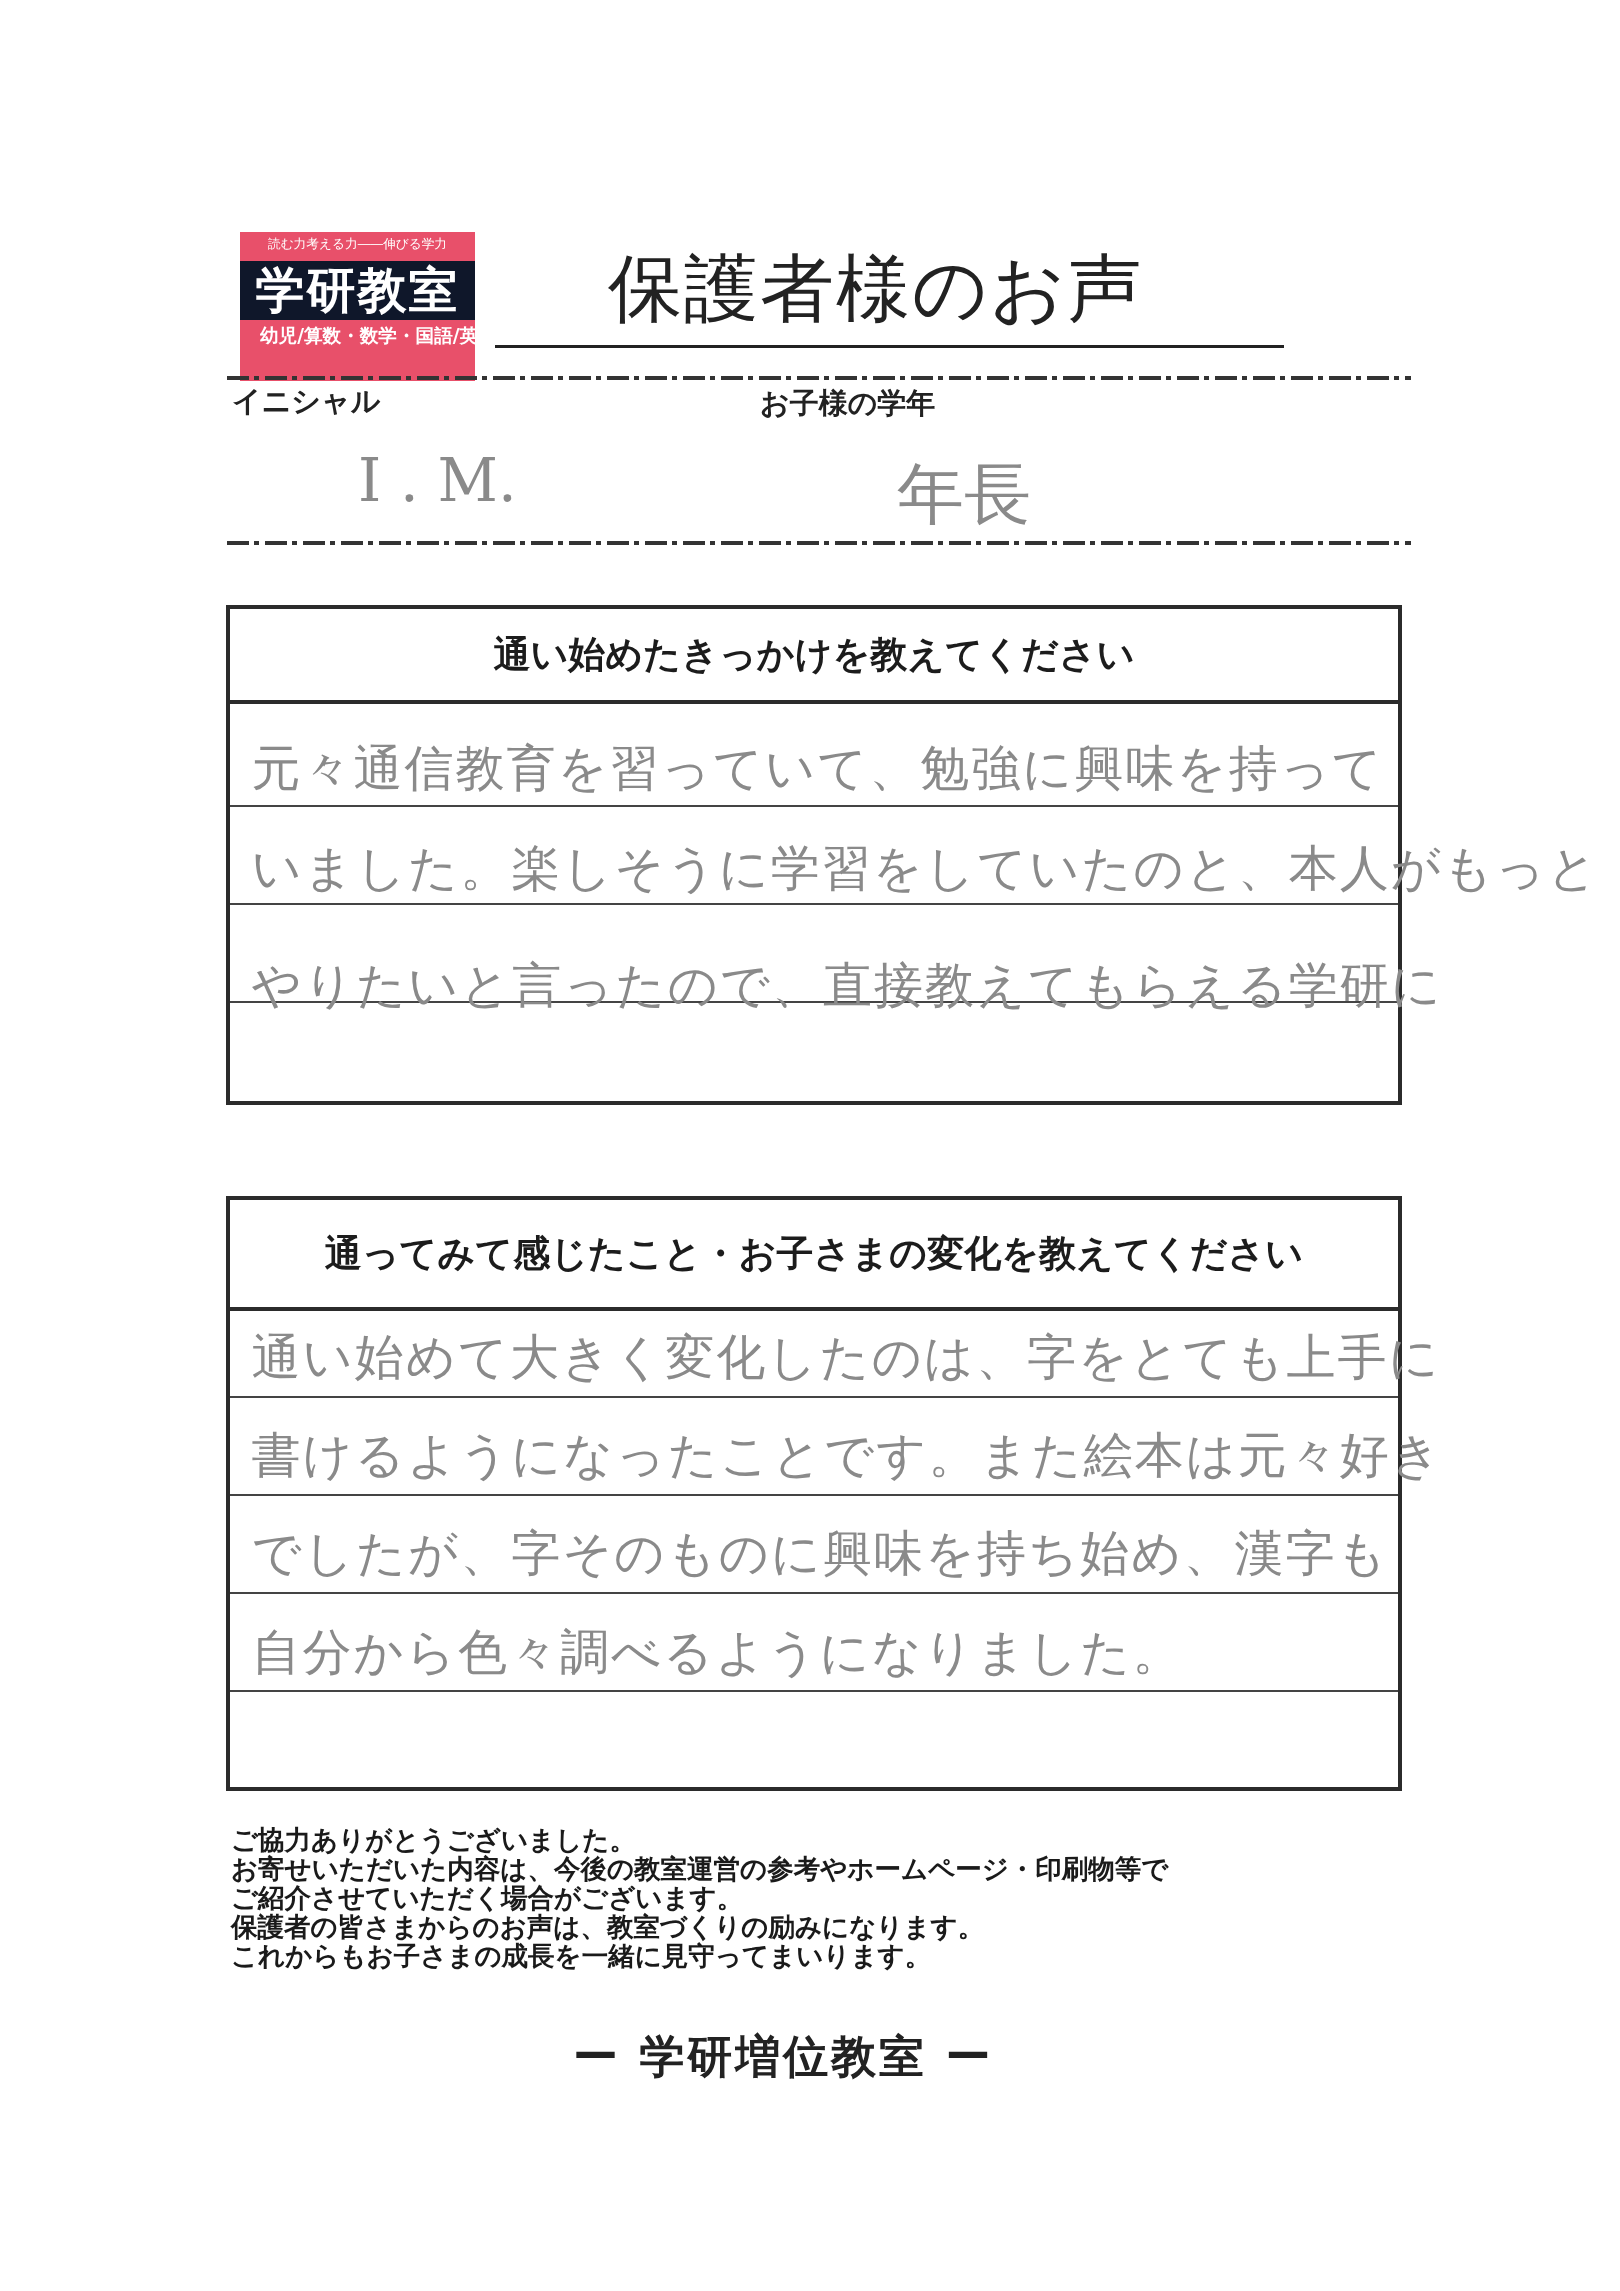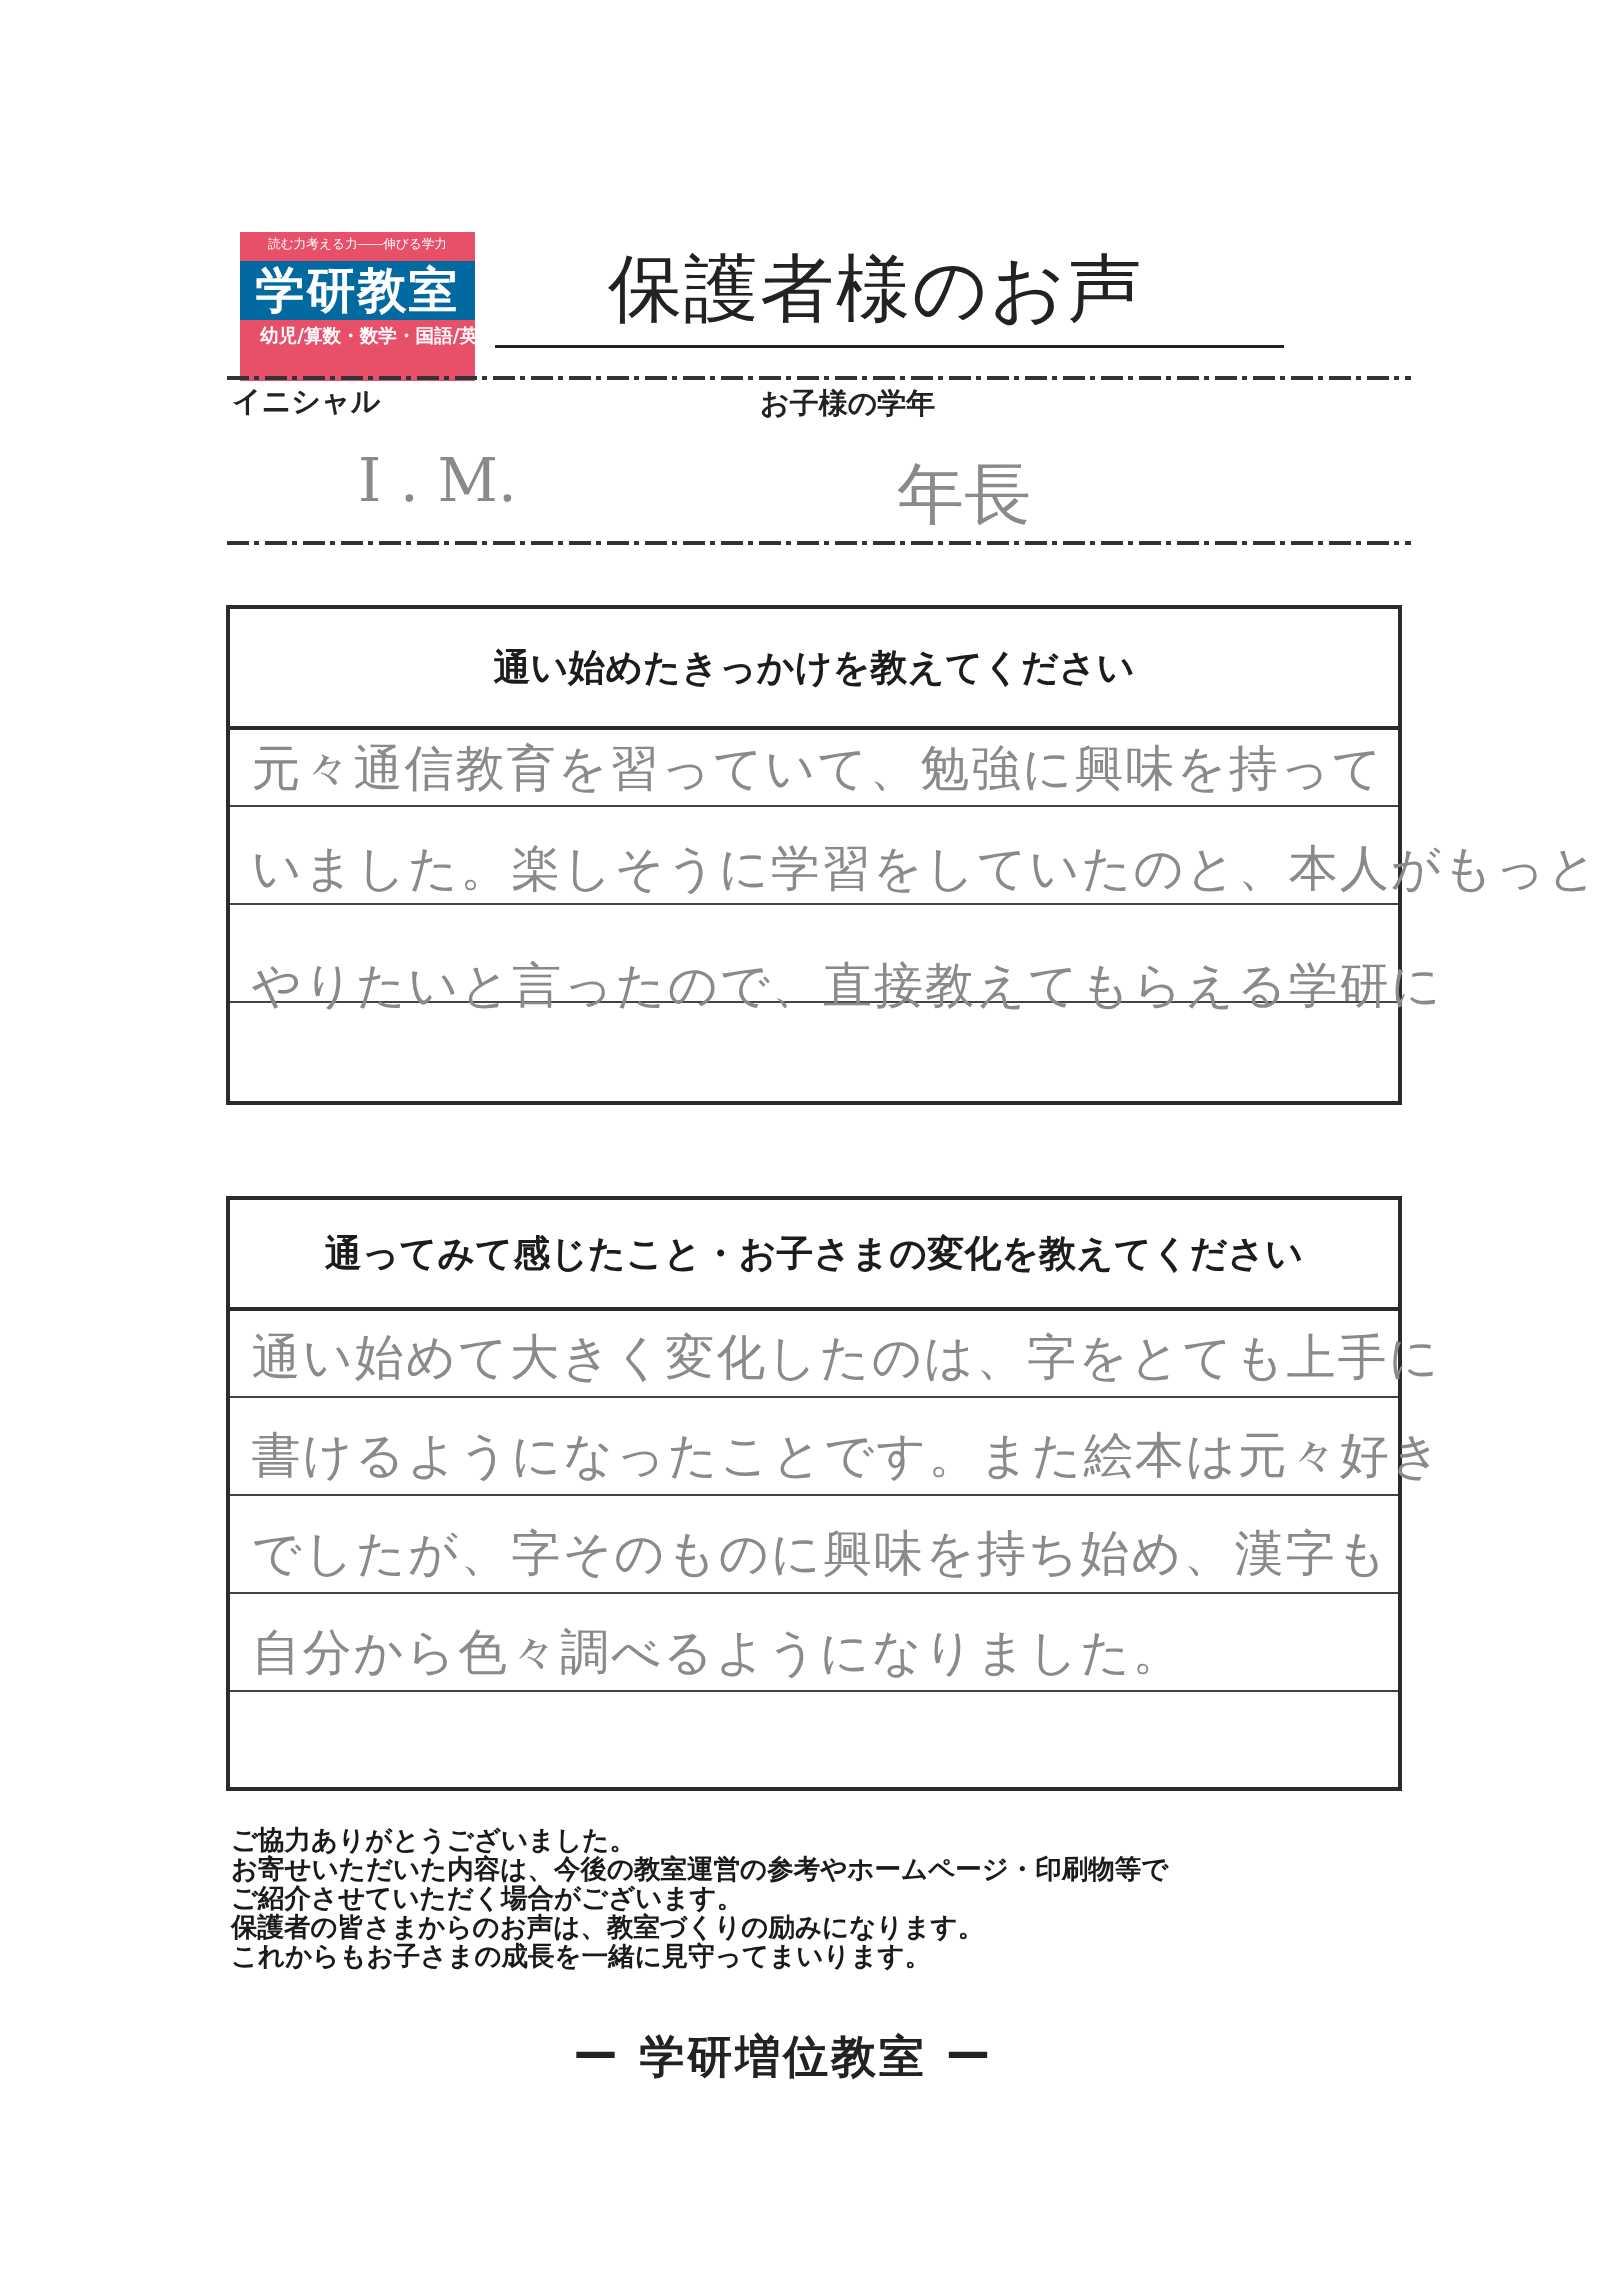--- a/index.html
+++ b/index.html
@@ -8,21 +8,21 @@
       font-family: "DejaVu Sans", "Liberation Sans", sans-serif; color: #222;
       overflow: hidden;
     }
     .abs { position: absolute; }
 
     
     .logo { left: 240px; top: 232px; width: 235px; height: 149px; background: #e8506a; }
     .logo-tag { position: absolute; left: 0; top: 3.9px; width: 100%; text-align: center;
       color: #fff; font-size: 12.7px; letter-spacing: 0px; white-space: nowrap; }
     .logo-main { position: absolute; left: 0; top: 29px; width: 100%; height: 59px;
-      background: #0369a1; color: #fff; font-weight: bold; font-size: 49px; line-height: 59px;
+      background: #0f172a; color: #fff; font-weight: bold; font-size: 49px; line-height: 59px;
       text-align: center; letter-spacing: 2px; }
     .logo-sub { position: absolute; left: 0; top: 91px; width: 100%; text-align: center;
       color: #fff; font-weight: bold; font-size: 18.6px; white-space: nowrap; padding-left: 20px; }
 
     
     .title { left: 608px; top: 240px; font-size: 74px; color: #222; letter-spacing: 2px; white-space: nowrap; }
     .title-rule { left: 495px; top: 345px; width: 789px; height: 2.9px; background: #222; }
 
     
     .dashdot { left: 227px; width: 1184px; height: 3.9px;
@@ -58,21 +58,21 @@
 <div class="abs title-rule"></div>
 
 <div class="abs dashdot" style="top:376px;"></div>
 <div class="abs label" style="left:232px; top:382px;">イニシャル</div>
 <div class="abs label" style="left:760px; top:384px;">お子様の学年</div>
 <div class="abs handwrite" style="left:358px; top:446px; font-size:59px;">I . M.</div>
 <div class="abs handwrite" style="left:897px; top:449px; font-size:67px;">年長</div>
 <div class="abs dashdot" style="top:541px;"></div>
 
 <div class="abs box" style="top:605px; height:500px;">
-  <div class="box-head" style="height:121px;">通い始めたきっかけを教えてください</div>
+  <div class="box-head" style="height:95px;">通い始めたきっかけを教えてください</div>
   <div class="rule-line" style="top:196px;"></div>
   <div class="rule-line" style="top:294px;"></div>
   <div class="rule-line" style="top:392px;"></div>
   <div class="hw-line" style="top:127px;">元々通信教育を習っていて、勉強に興味を持って</div>
   <div class="hw-line" style="top:227px;">いました。楽しそうに学習をしていたのと、本人がもっと</div>
   <div class="hw-line" style="top:344px;">やりたいと言ったので、直接教えてもらえる学研に</div>
 </div>
 
 <div class="abs box" style="top:1196px; height:595px;">
   <div class="box-head" style="height:111px;">通ってみて感じたこと・お子さまの変化を教えてください</div>

